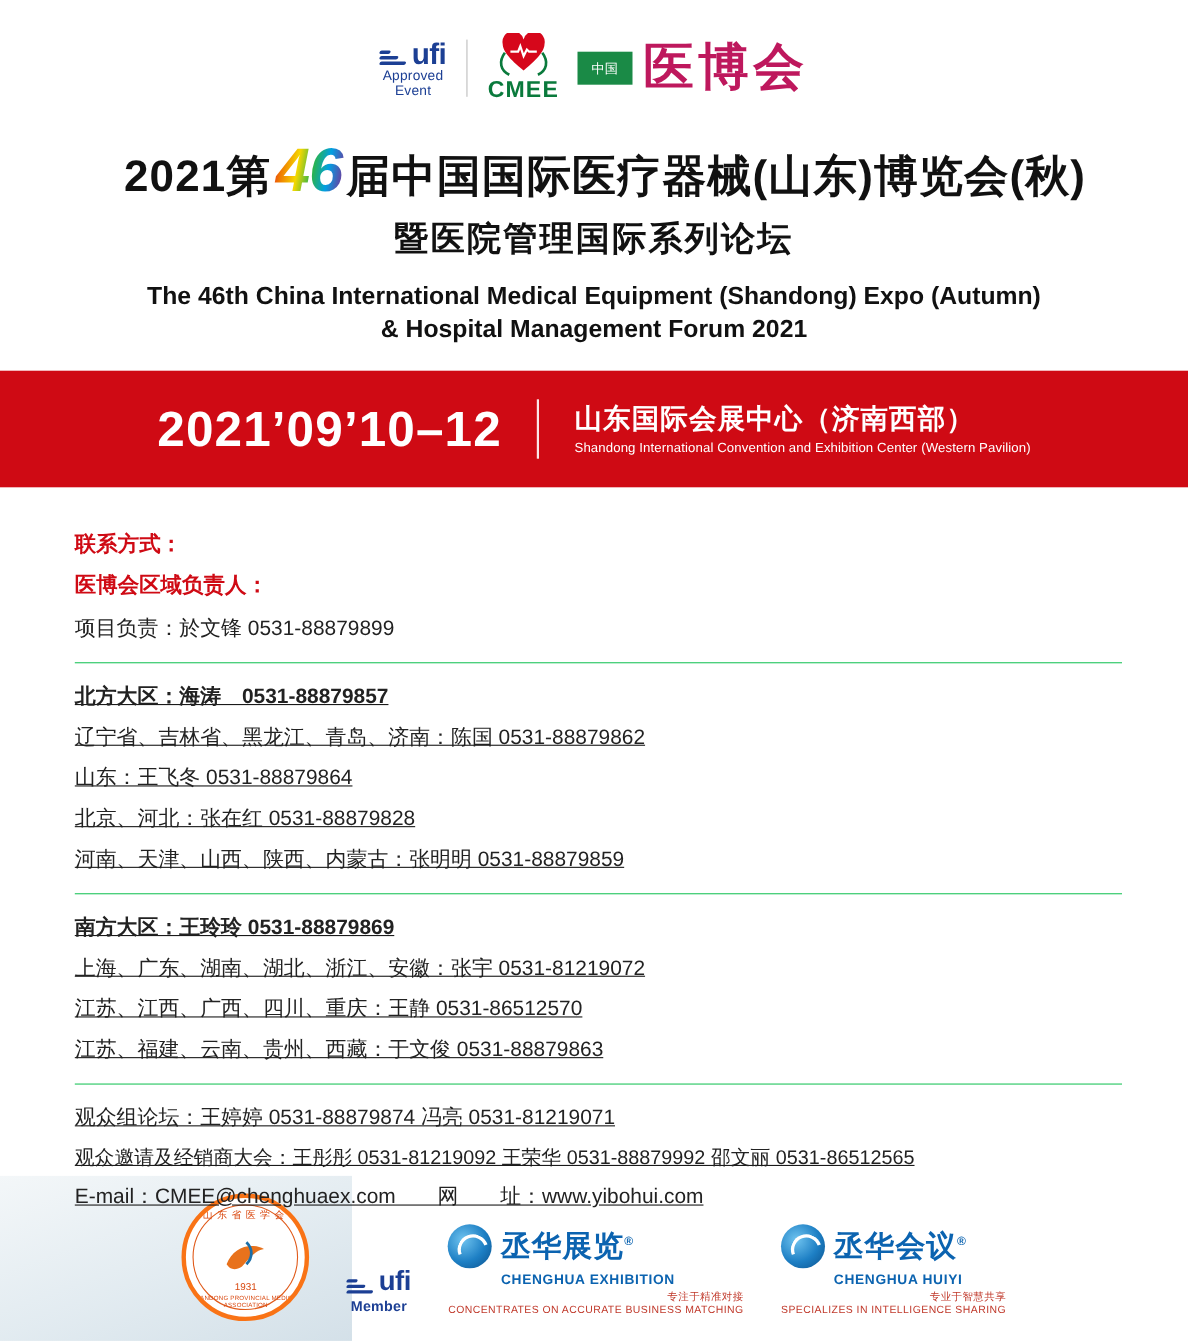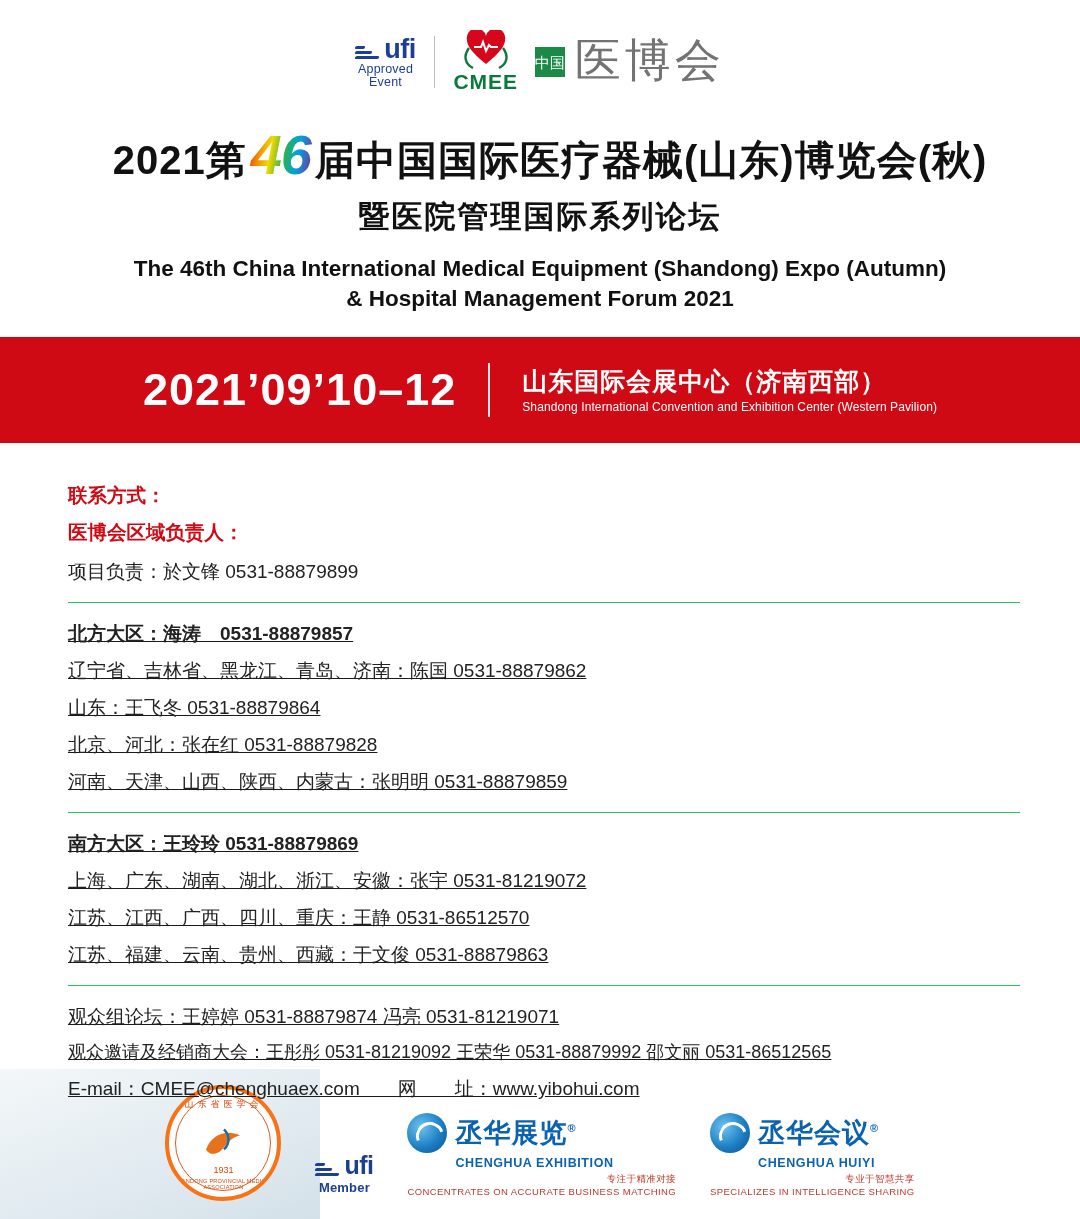--- a/index.html
+++ b/index.html
@@ -90,37 +90,37 @@
     height: 36px;
   }
   .cmee-text {
     font-size: 21px;
     font-weight: bold;
     color: #0a7a3c;
     letter-spacing: 1px;
     margin-top: -2px;
   }
   .cn-badge {
-    width: 30px;
+    width: 50px;
     height: 30px;
     background: #1a8a46;
     color: #fff;
-    font-size: 15px;
+    font-size: 12px;
     display: flex;
     align-items: center;
     justify-content: center;
     line-height: 1;
     margin: 0 10px 0 2px;
     align-self: center;
   }
   .yibohui {
     font-size: 46px;
-    color: #737373;
+    color: #be185d;
     font-family: "DejaVu Serif", serif;
-    font-weight: normal;
+    font-weight: bold;
     letter-spacing: 4px;
     line-height: 1;
     align-self: center;
     padding-bottom: 4px;
   }
 
   
   .title-wrap {
     text-align: center;
     padding-top: 22px;

